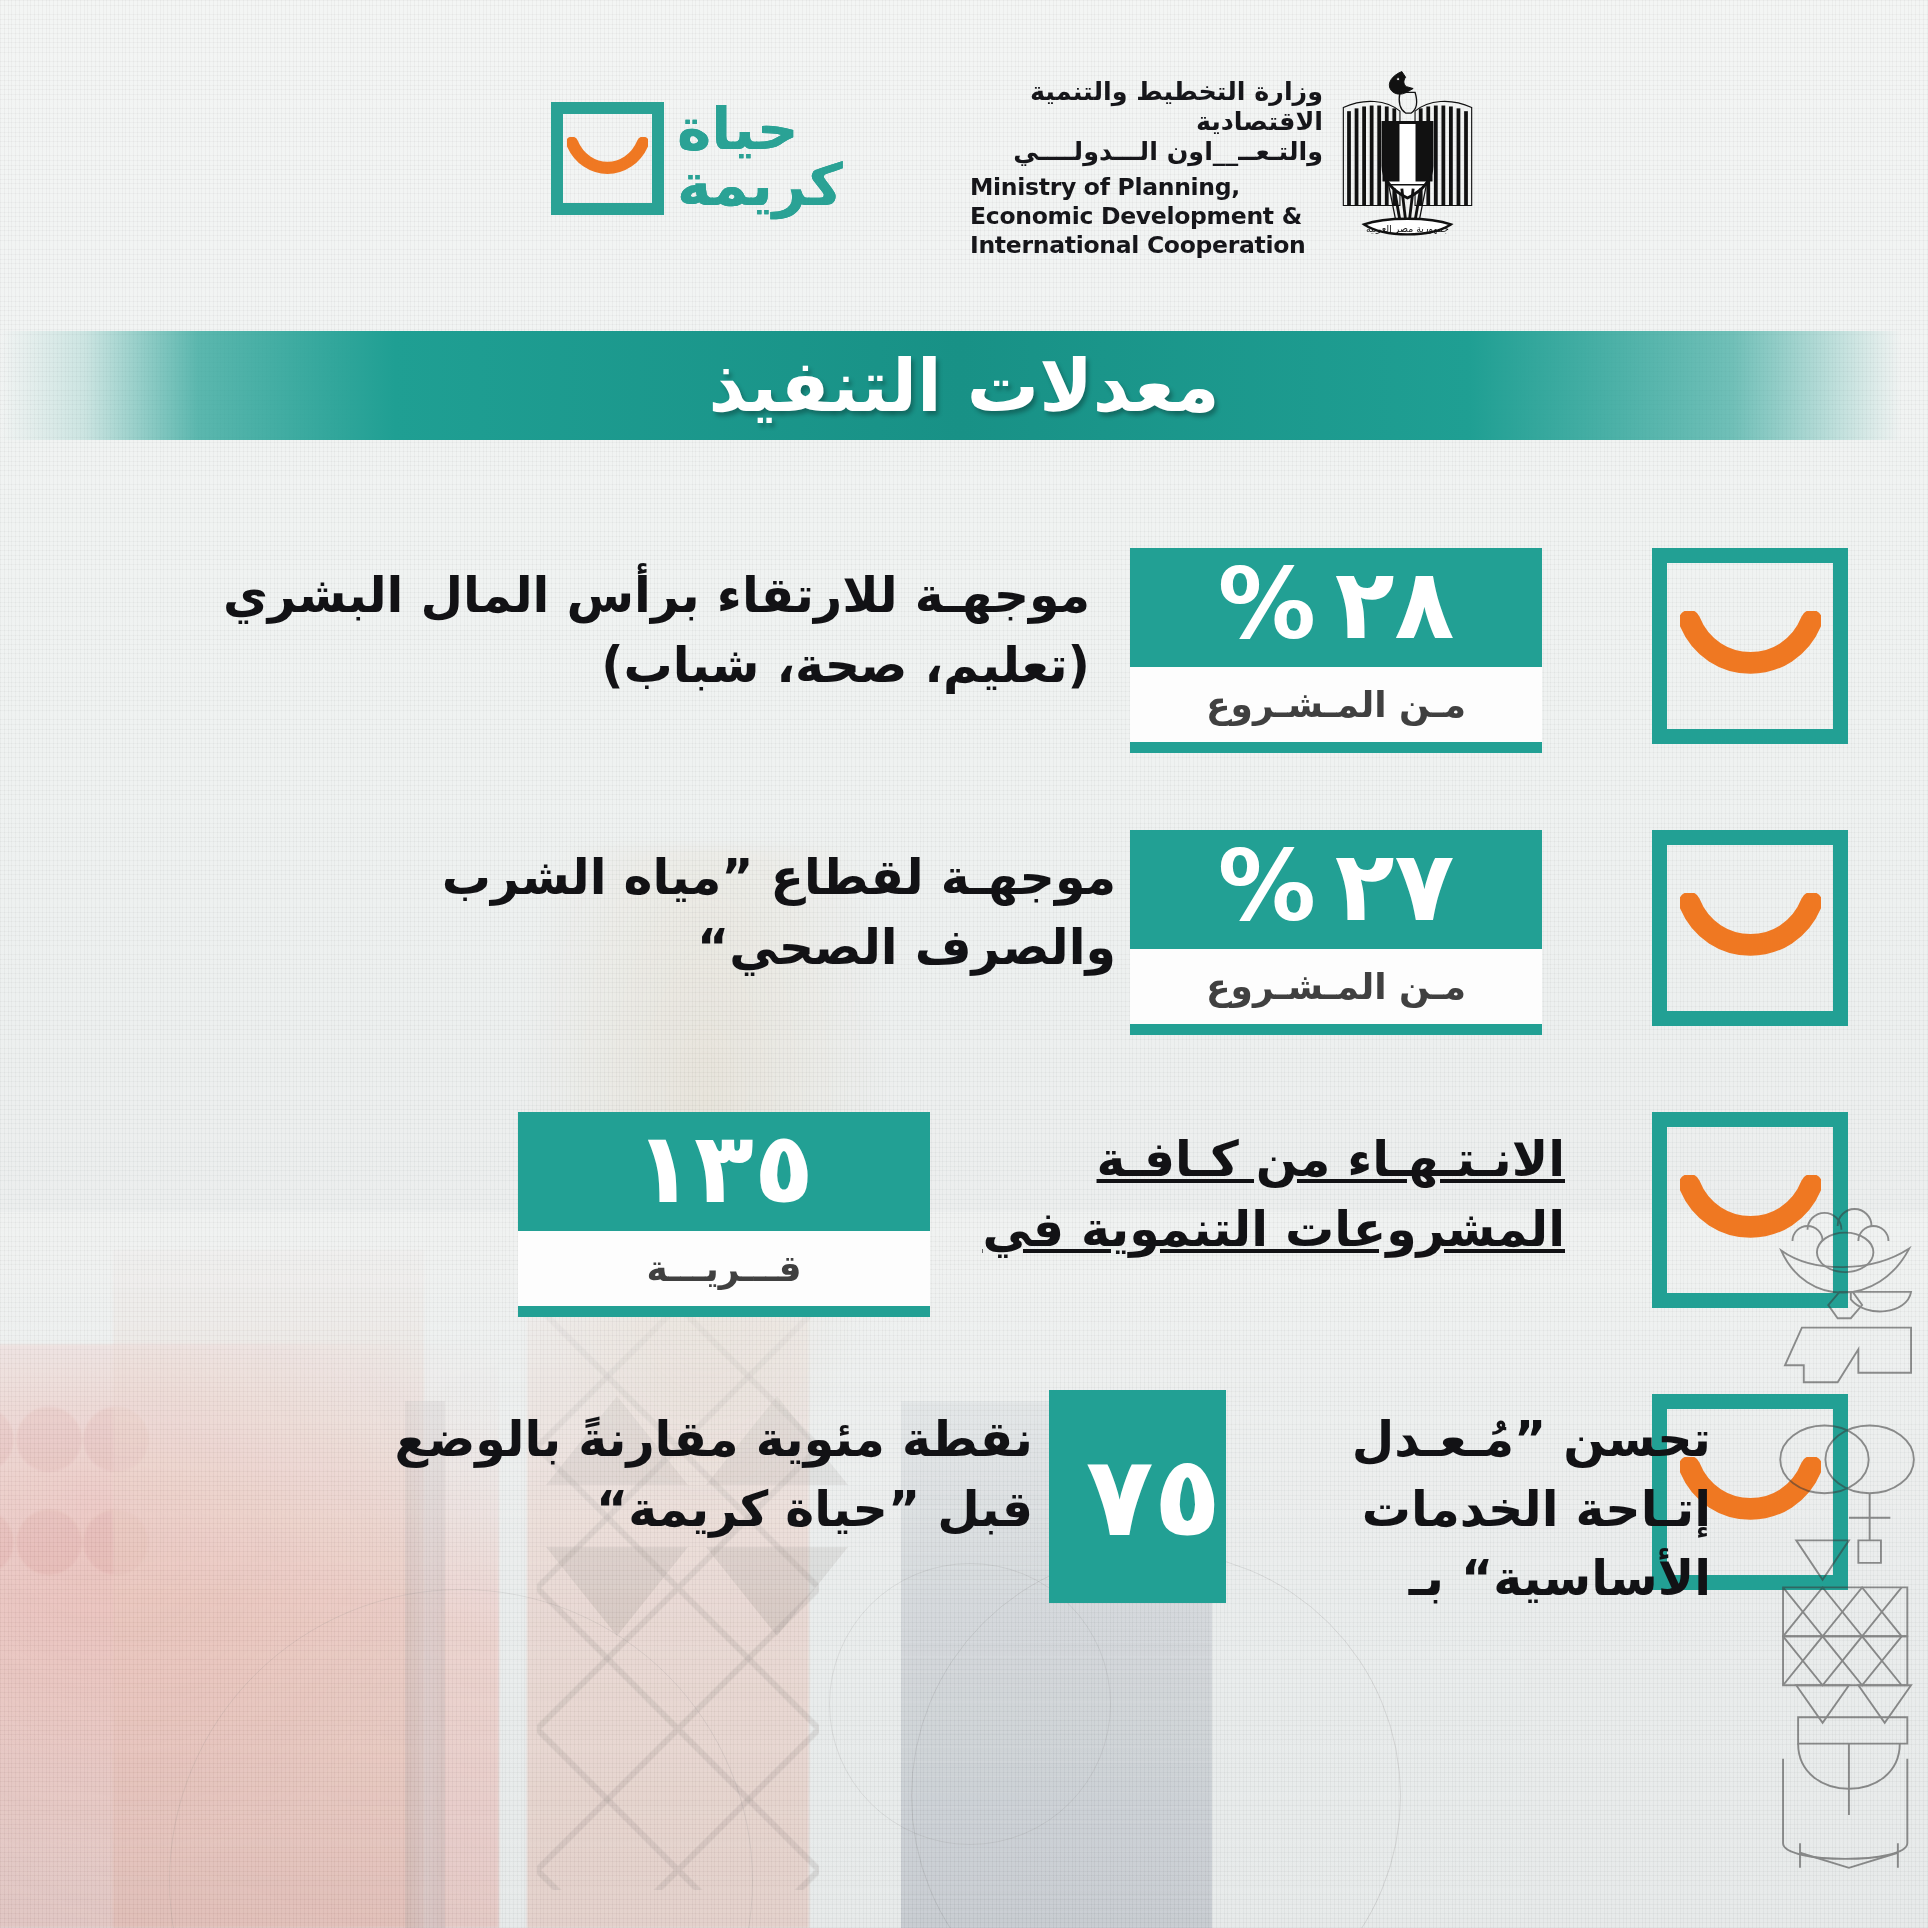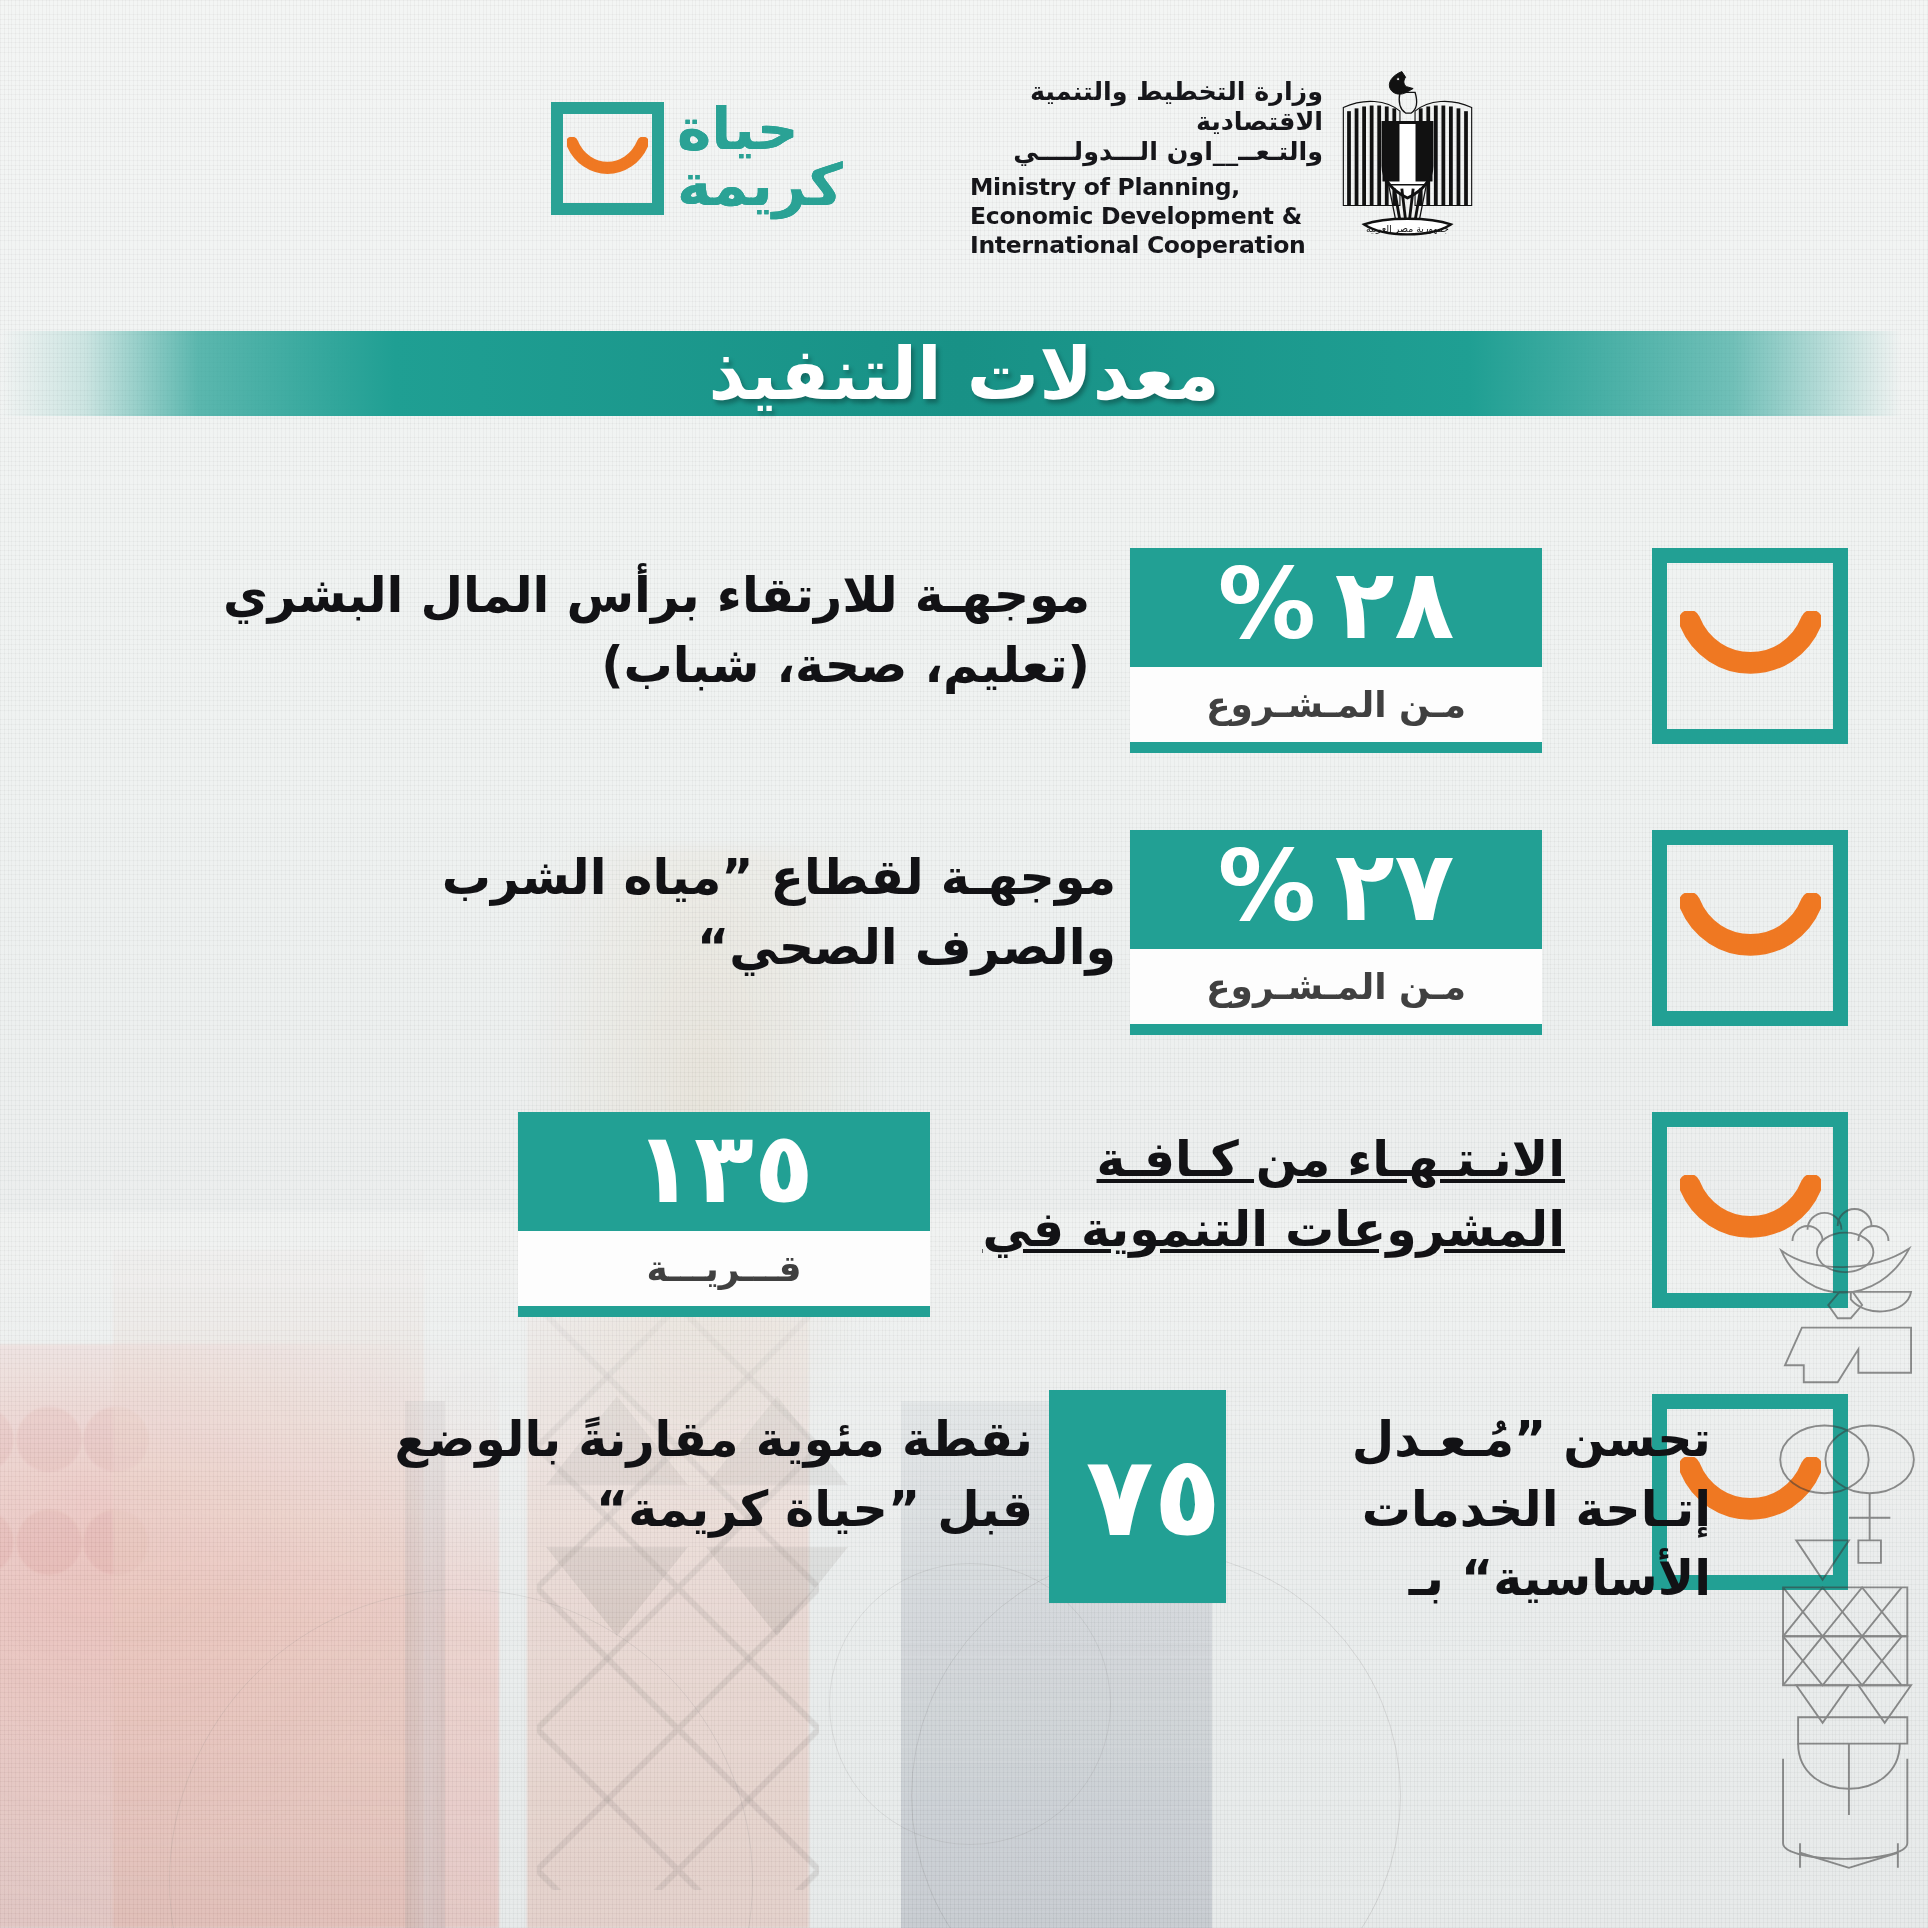--- a/index.html
+++ b/index.html
@@ -132,21 +132,21 @@
   .min-ar1{ font-size:25.4px; font-weight:bold; line-height:1.18; letter-spacing:-0.5px; }
   .min-ar2{ font-size:25.4px; font-weight:bold; line-height:1.18; letter-spacing:-0.5px; }
   .min-en{
     direction:ltr; text-align:left; font-size:23.5px; font-weight:bold;
     line-height:1.25; margin-top:5.6px; letter-spacing:-0.3px;
   }
   .emblem{ position:absolute; left:1332px; top:64px; width:151px; height:184px; }
 
   
   .title-band{
-    position:absolute; left:0; right:0; top:331px; height:85px;
+    position:absolute; left:0; right:0; top:331px; height:109px;
     background:linear-gradient(90deg,
         rgba(34,160,148,0) 0px,
         rgba(34,160,148,.18) 85px,
         rgba(34,160,148,.72) 198px,
         #1f9f93 395px,
         #189186 960px,
         #1f9f93 1469px,
         rgba(34,160,148,.62) 1733px,
         rgba(34,160,148,0) 1902px);
     display:flex; align-items:center; justify-content:center;

